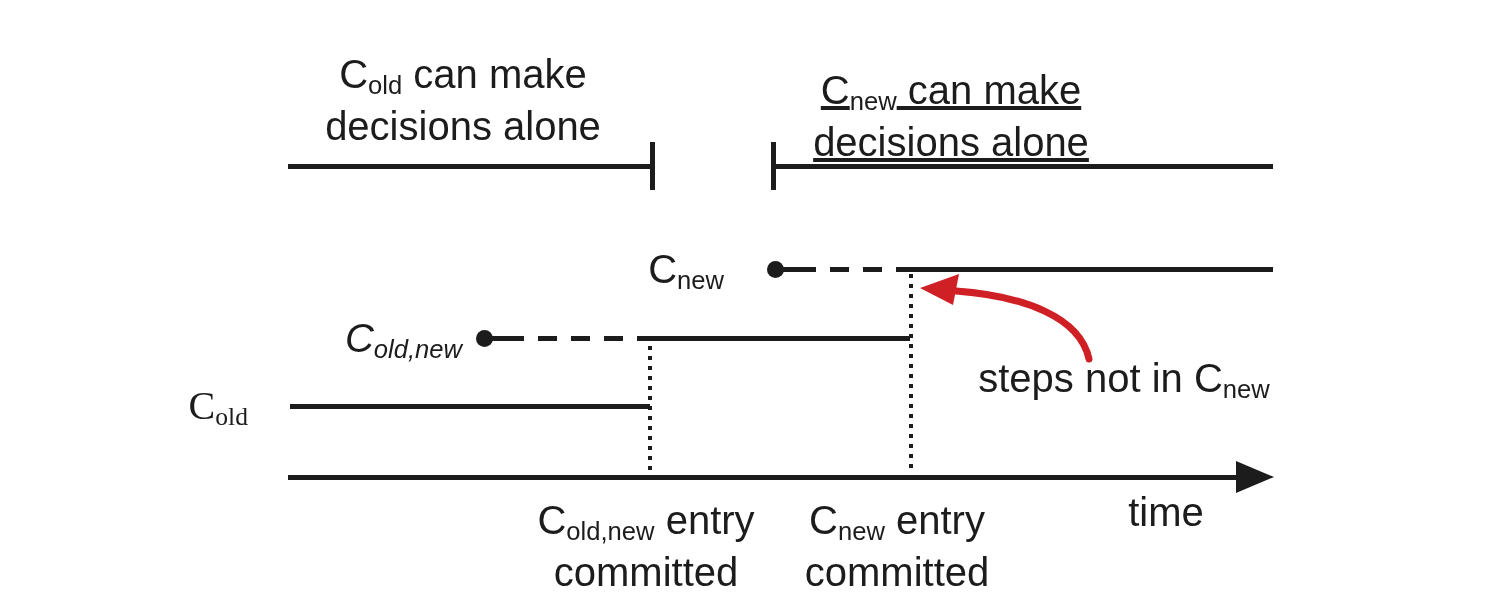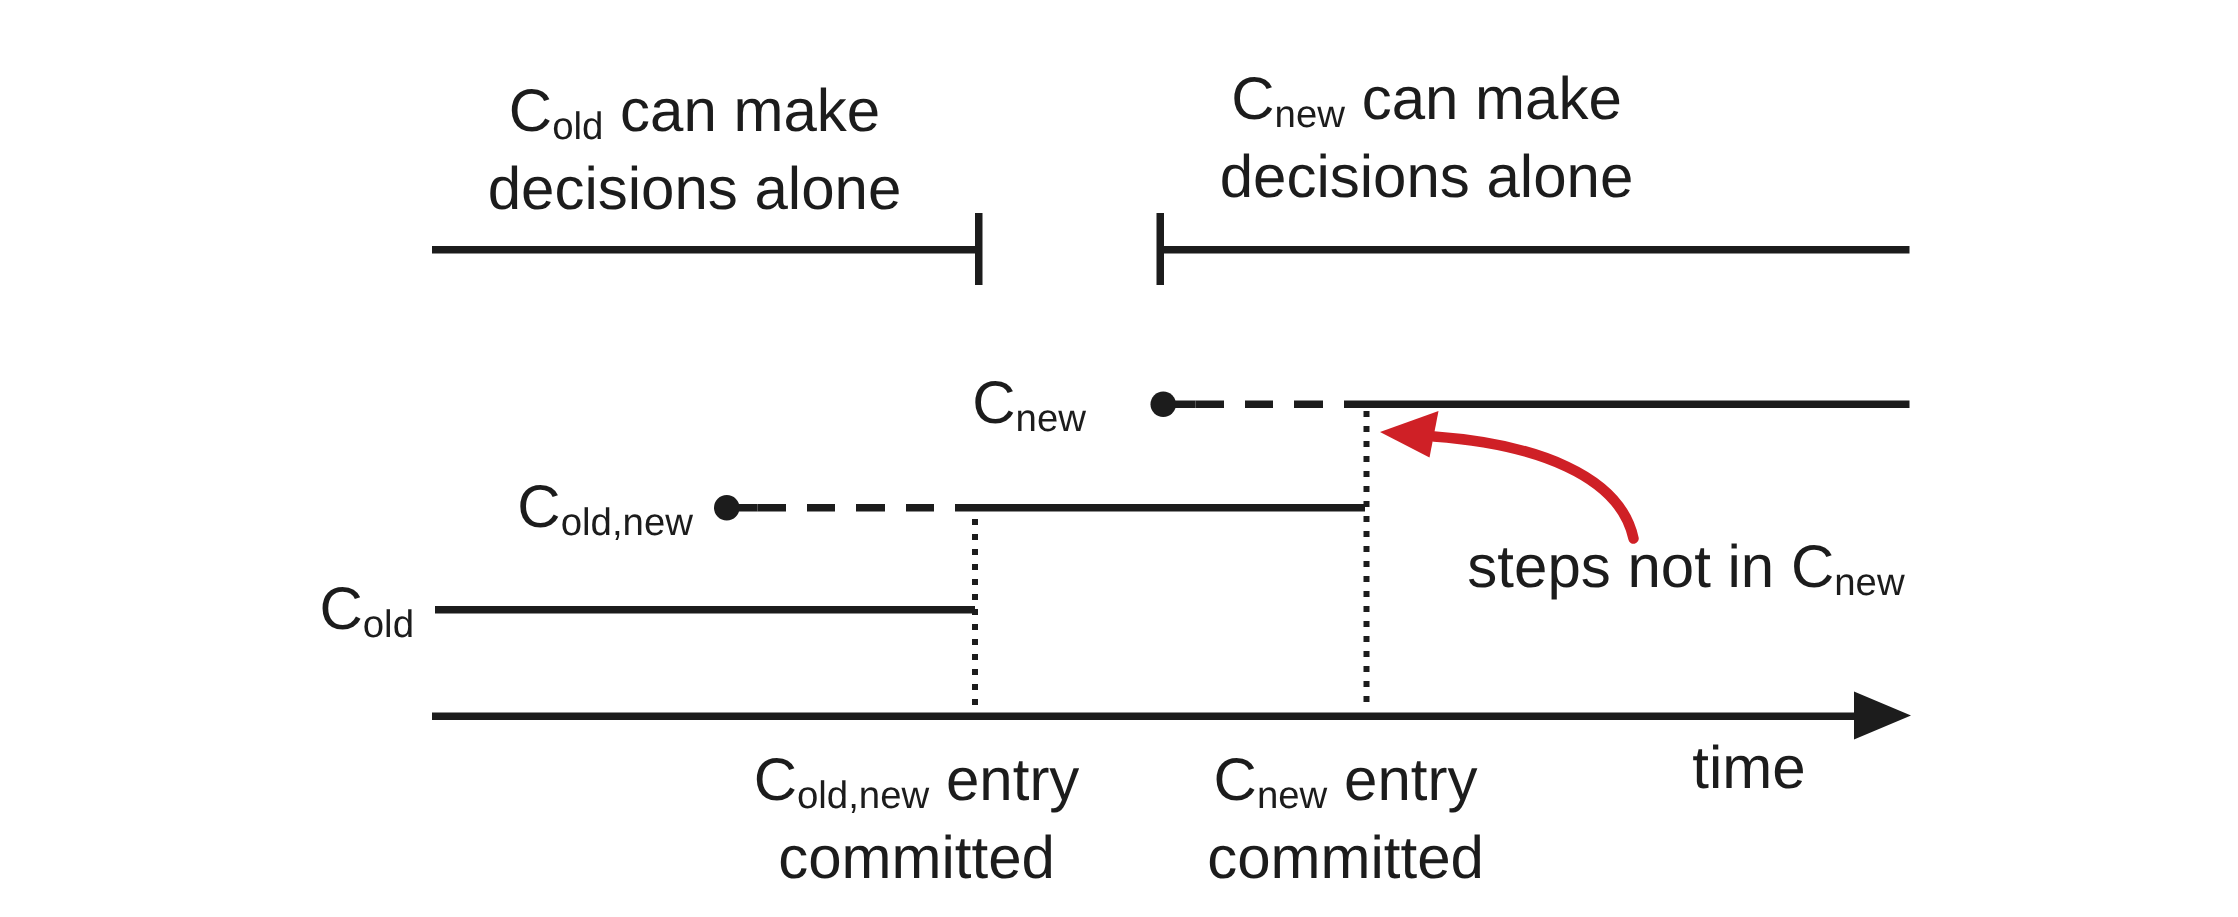--- a/index.html
+++ b/index.html
@@ -40,62 +40,62 @@
 </style>
 </head>
 <body>
 
 <div class="stage">
 
   <div class="txt" style="left:463px; top:48px;">
     <span class="line"><span>C</span><sub>old</sub><span> can make</span></span>
     <span class="line">decisions alone</span>
   </div>
-  <div class="txt" style="left:951px; top:40px;">
+  <div class="txt" style="left:951px; top:64px;text-decoration:underline;">
     <span class="line"><span>C</span><sub>new</sub><span> can make</span></span>
     <span class="line">decisions alone</span>
   </div>
 
   <div class="hline" style="left:288px; top:164px; width:365px;"></div>
   <div class="vtick" style="left:650px; top:142px; height:48px;"></div>
   <div class="hline" style="left:774px; top:164px; width:499px;"></div>
   <div class="vtick" style="left:771px; top:142px; height:48px;"></div>
 
   <div class="rowlabel" style="right:768px; top:245px;"><span>C</span><sub>new</sub></div>
   <div class="dot" style="left:767px; top:261px;"></div>
   <div class="hline" style="left:775px; top:267px; width:22px;"></div>
   <div class="dashline" style="left:797px; top:267px; width:111px;"></div>
   <div class="hline" style="left:908px; top:267px; width:365px;"></div>
 
-  <div class="rowlabel" style="right:1030px; top:314px;"><span>C</span><sub>old,new</sub></div>
+  <div class="rowlabel" style="right:1030px; top:314px;font-style:italic;"><span>C</span><sub>old,new</sub></div>
   <div class="dot" style="left:476px; top:330px;"></div>
   <div class="hline" style="left:484px; top:336px; width:21px;"></div>
   <div class="dashline" style="left:505px; top:336px; width:143px;"></div>
   <div class="hline" style="left:648px; top:336px; width:262px;"></div>
 
-  <div class="rowlabel" style="right:1216px; top:382px;"><span>C</span><sub>old</sub></div>
+  <div class="rowlabel" style="right:1244px; top:382px;font-family:Liberation Serif, serif;"><span>C</span><sub>old</sub></div>
   <div class="hline" style="left:290px; top:404px; width:360px;"></div>
 
   <div class="dotline" style="left:648px; top:346px; height:127px;"></div>
   <div class="dotline" style="left:909px; top:274px; height:199px;"></div>
 
   <div class="hline" style="left:288px; top:475px; width:952px;"></div>
   <div class="axis-arrowhead" style="left:1236px; top:461px;"></div>
   <div class="txt" style="left:1166px; top:486px;">time</div>
 
   <svg class="overlay" width="1492" height="611" viewBox="0 0 1492 611">
     <path d="M 1089 359 C 1080 317 1024 296 956 291" fill="none" stroke="#cf2026" stroke-width="7" stroke-linecap="round"></path>
     <polygon points="920,288 959,274 953,305" fill="#cf2026"></polygon>
   </svg>
 
   <div class="txt" style="left:1124px; top:352px;">
     <span class="line"><span>steps not in </span><span>C</span><sub>new</sub></span>
   </div>
 
-  <div class="txt" style="left:611px; top:494px;">
+  <div class="txt" style="left:646px; top:494px;">
     <span class="line"><span>C</span><sub>old,new</sub><span> entry</span></span>
     <span class="line">committed</span>
   </div>
   <div class="txt" style="left:897px; top:494px;">
     <span class="line"><span>C</span><sub>new</sub><span> entry</span></span>
     <span class="line">committed</span>
   </div>
 
 </div>
 

